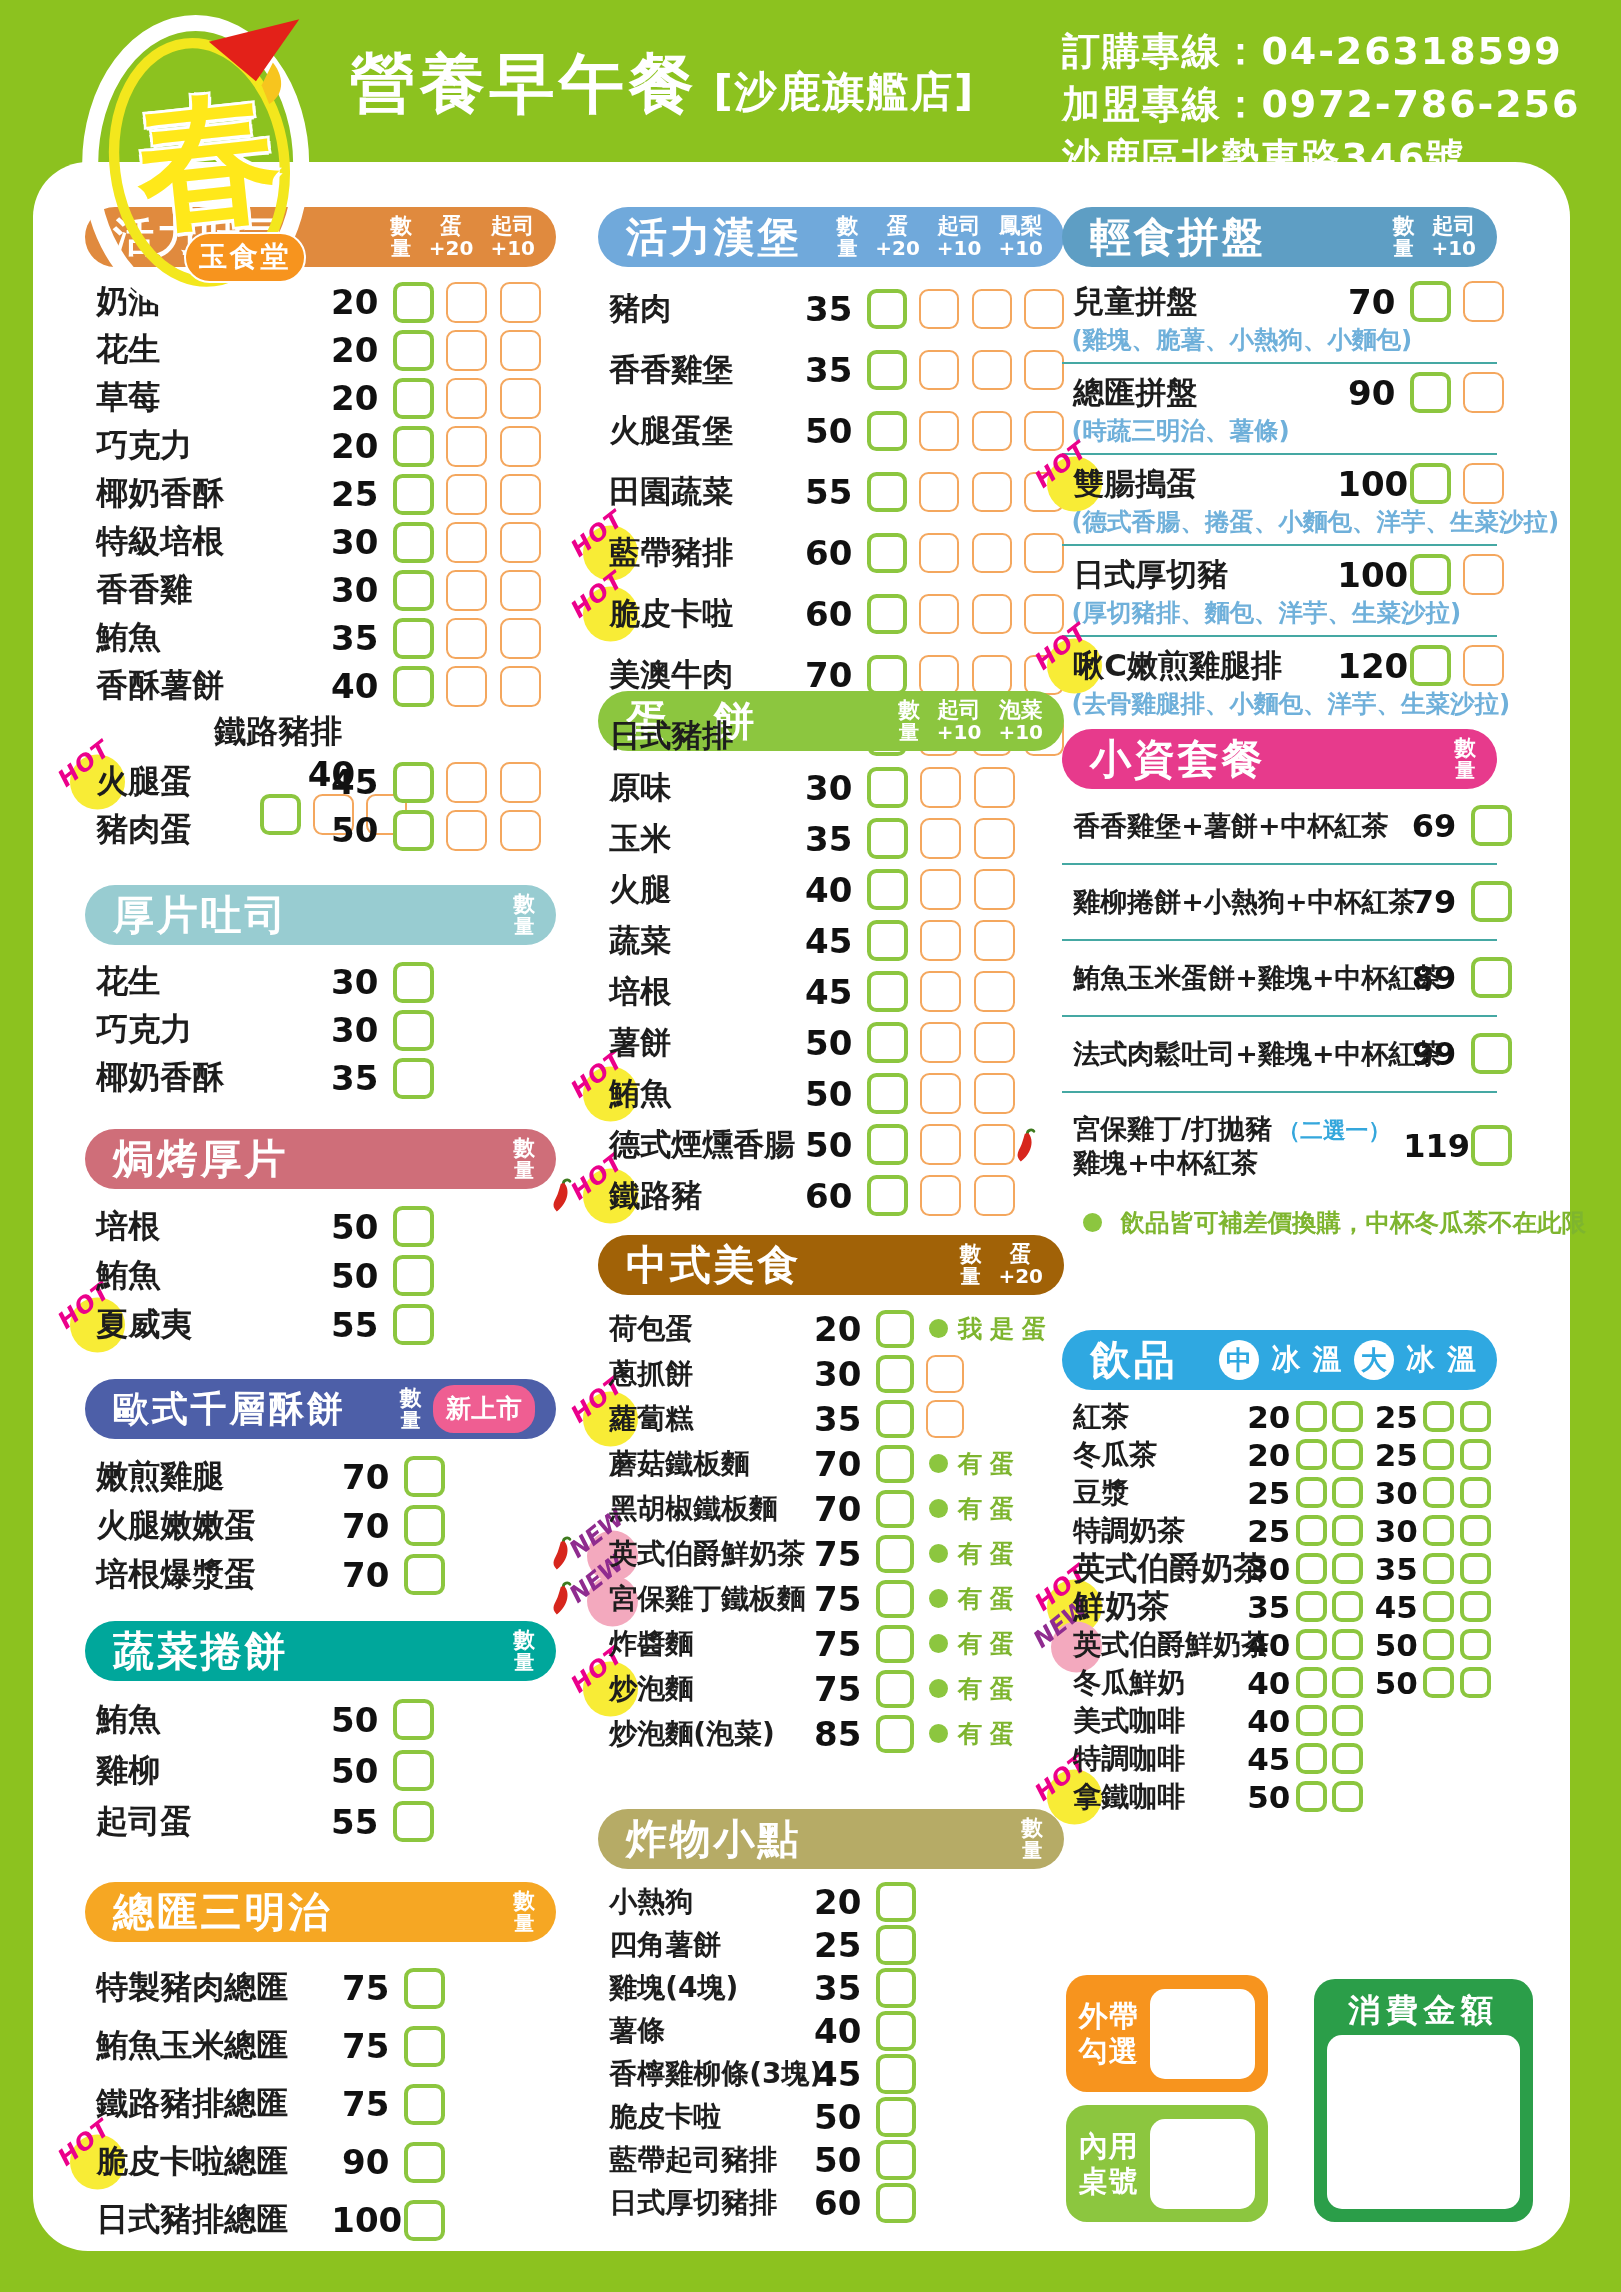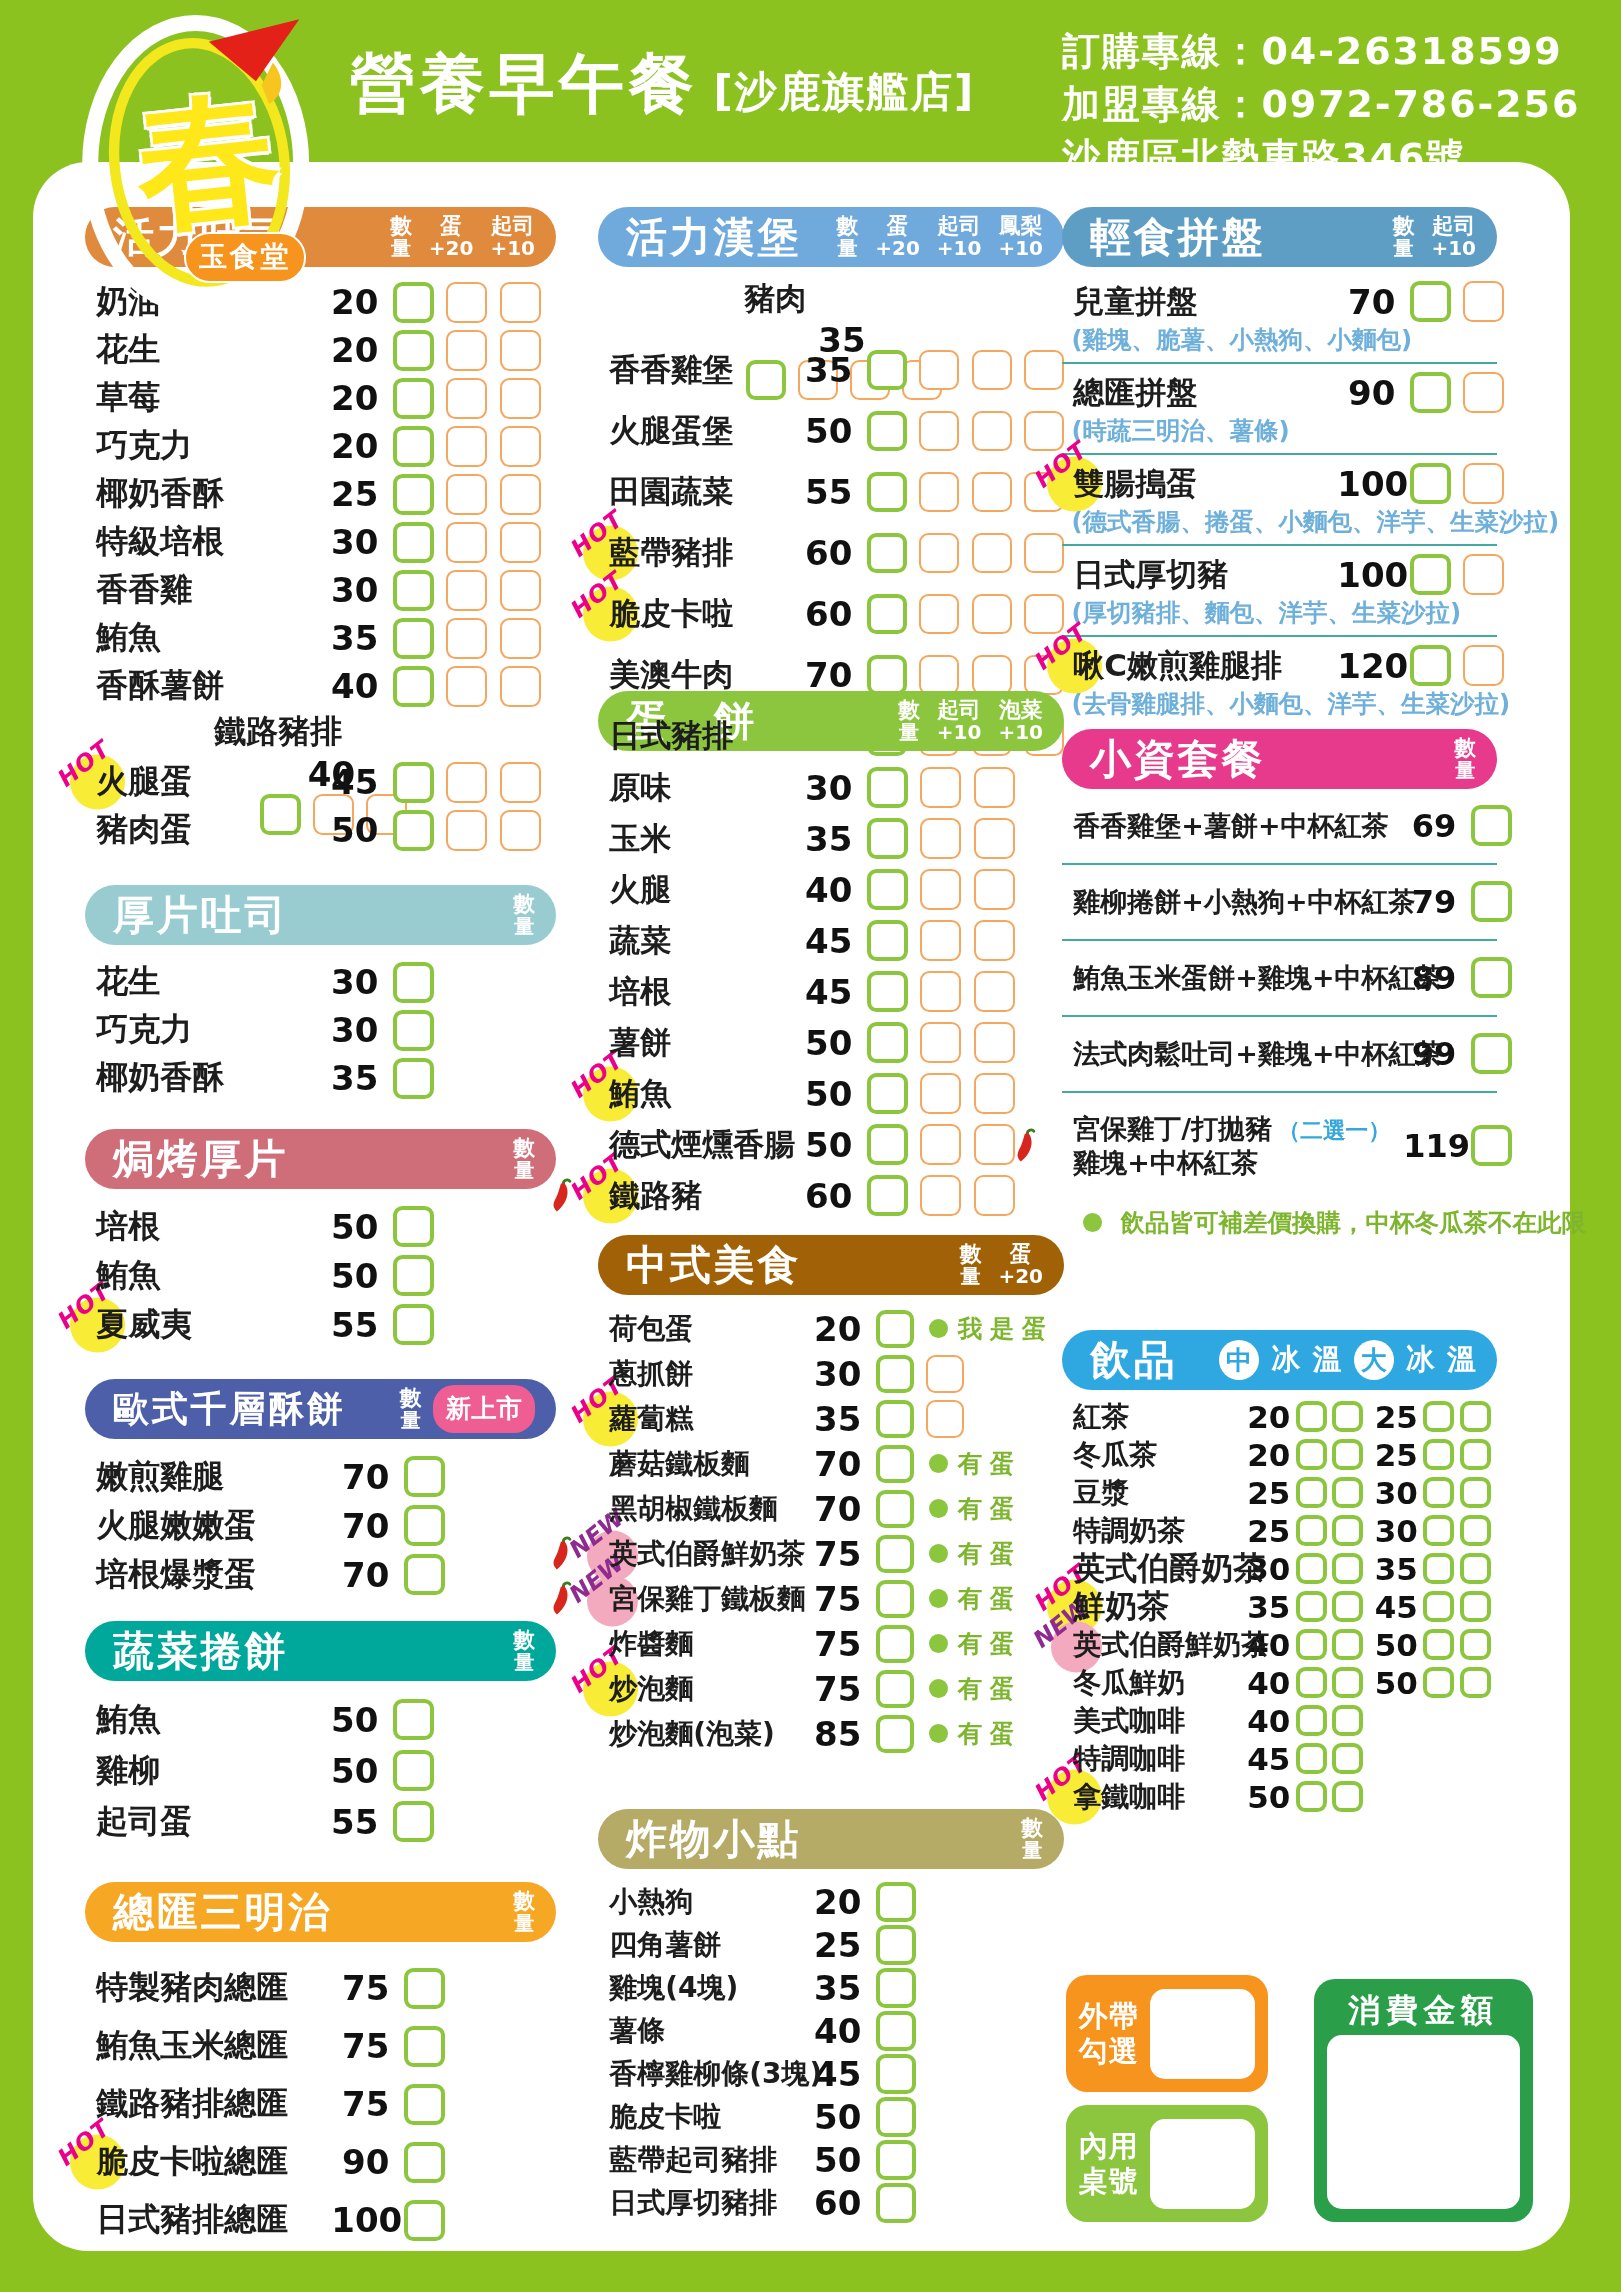--- a/index.html
+++ b/index.html
@@ -435,21 +435,21 @@
                 <div class="h1">起司</div>
                 <div class="h2">+10</div>
               </div>
               <div class="hcol">
                 <div class="h1">鳳梨</div>
                 <div class="h2">+10</div>
               </div>
             </div>
           </div>
           <div class="rows" style="margin-top: 11.3px;">
-            <div class="row" style="height: 61px; flex-direction: column;">
+            <div class="row" style="height: 61px;">
               <div class="iname" style="width: 185px; font-size: 31px;">豬肉</div>
               <div class="price">35</div>
               <div class="boxes">
                 <div class="box g" style="width: 40px; height: 40px;"></div>
                 <div class="box o" style="width: 40px; height: 40px;"></div>
                 <div class="box o" style="width: 40px; height: 40px;"></div>
                 <div class="box o" style="width: 40px; height: 40px;"></div>
               </div>
             </div>
             <div class="row" style="height: 61px;">

